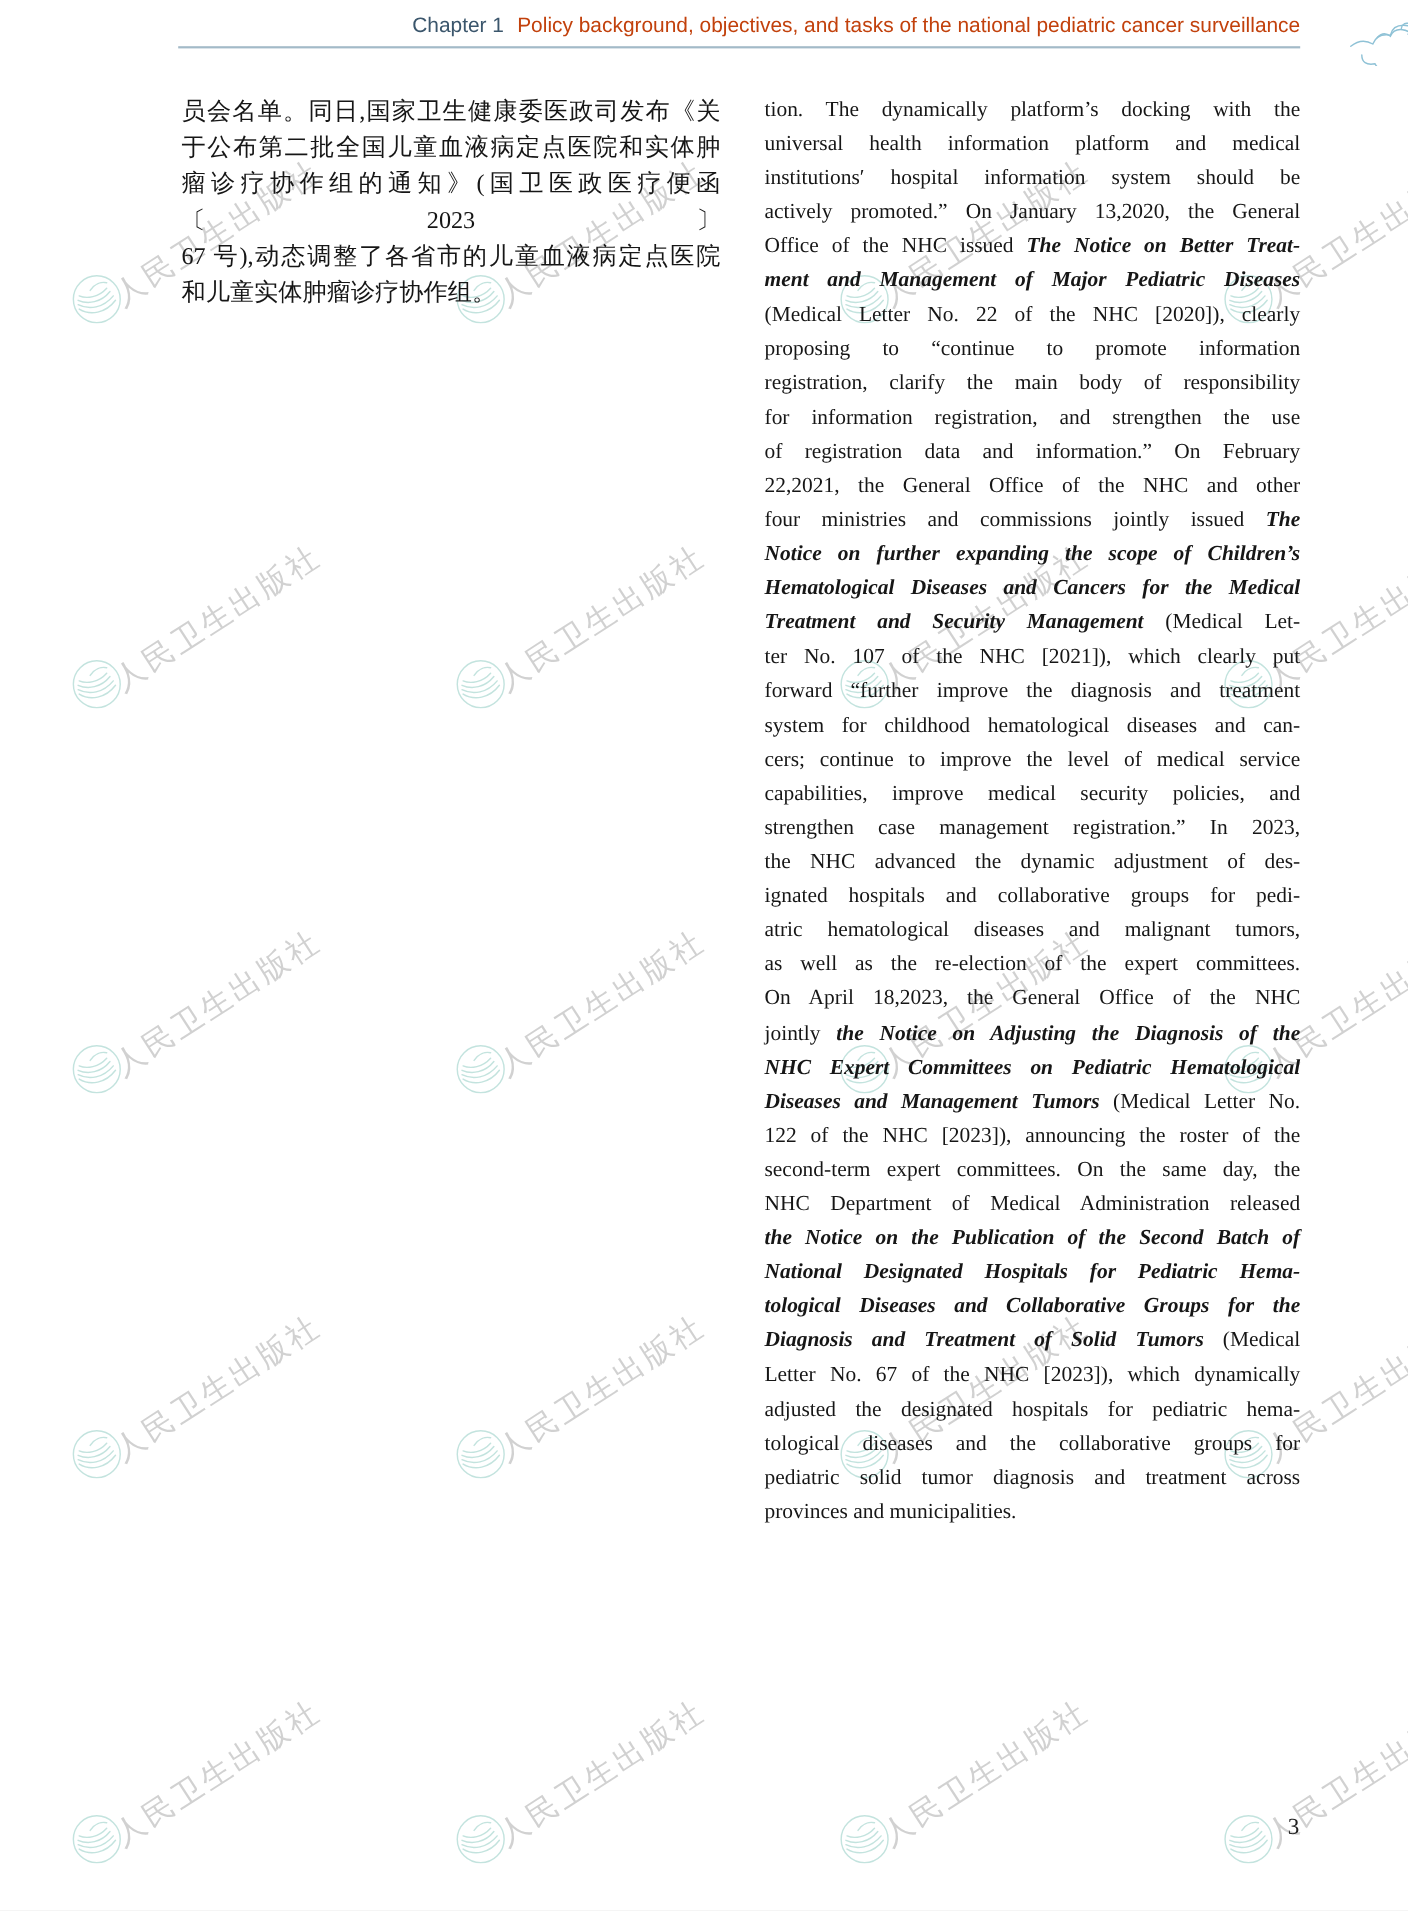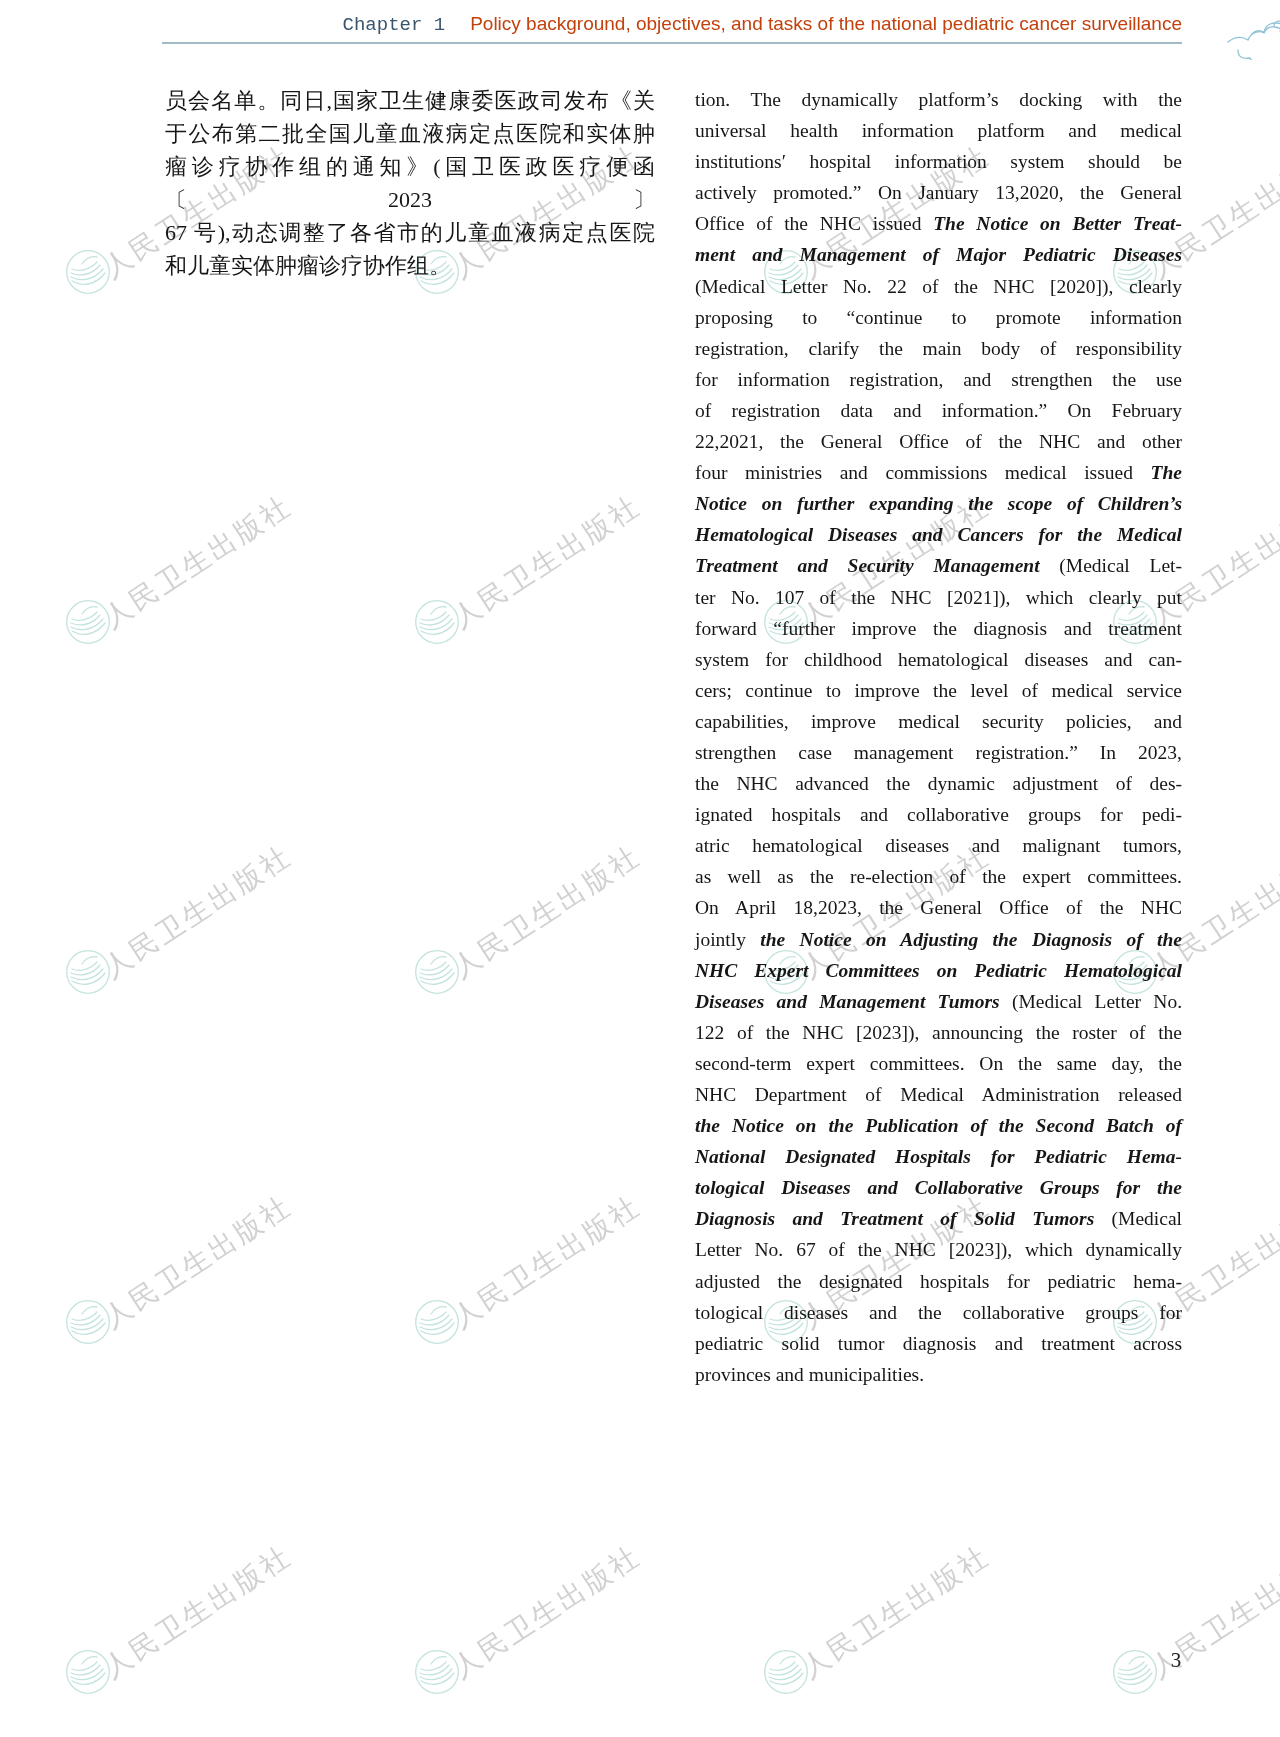--- a/index.html
+++ b/index.html
@@ -5,21 +5,21 @@
   html,body{margin:0;padding:0;background:#e8e8e8;}
   .page{
     position:relative;width:1280px;height:1737px;background:#ffffff;
     overflow:hidden;margin:0 auto;font-family:"Liberation Serif",serif;color:#161616;
   }
   
   .running-head{
     position:absolute;top:13px;left:162px;width:1020px;text-align:right;
     font-family:"Liberation Sans",sans-serif;font-size:19px;white-space:nowrap;
   }
-  .chap{color:#3b566c;margin-right:25px;font-family:Liberation Mono, monospace;}
+  .chap{color:#3b566c;margin-right:12px;}
   .chap-title{color:#c2410c;}
   .head-rule{position:absolute;left:162px;top:42px;width:1020px;height:2px;background:#a3bac8;}
   .cloud{position:absolute;left:1222px;top:4px;}
   
   .col{position:absolute;top:84px;}
   .col-left{left:165px;width:490px;font-size:22px;line-height:33px;}
   .col-right{left:695px;width:487px;font-size:19.5px;line-height:31.1px;}
   .line{text-align:justify;text-align-last:justify;}
   .line.last{text-align-last:left;}
   .it{font-style:italic;font-weight:bold;}
@@ -331,21 +331,21 @@
       <div class="line"><span>institutions′ hospital information system should be</span></div>
       <div class="line"><span>actively promoted.” On January 13,2020, the General</span></div>
       <div class="line"><span>Office of the NHC issued </span><span class="it">The Notice on Better Treat-</span></div>
       <div class="line"><span class="it">ment and Management of Major Pediatric Diseases</span></div>
       <div class="line"><span>(Medical Letter No. 22 of the NHC [2020]), clearly</span></div>
       <div class="line"><span>proposing to “continue to promote information</span></div>
       <div class="line"><span>registration, clarify the main body of responsibility</span></div>
       <div class="line"><span>for information registration, and strengthen the use</span></div>
       <div class="line"><span>of registration data and information.” On February</span></div>
       <div class="line"><span>22,2021, the General Office of the NHC and other</span></div>
-      <div class="line"><span>four ministries and commissions medical issued </span><span class="it">The</span></div>
+      <div class="line"><span>four ministries and commissions jointly issued </span><span class="it">The</span></div>
       <div class="line"><span class="it">Notice on further expanding the scope of Children’s</span></div>
       <div class="line"><span class="it">Hematological Diseases and Cancers for the Medical</span></div>
       <div class="line"><span class="it">Treatment and Security Management</span><span> (Medical Let-</span></div>
       <div class="line"><span>ter No. 107 of the NHC [2021]), which clearly put</span></div>
       <div class="line"><span>forward “further improve the diagnosis and treatment</span></div>
       <div class="line"><span>system for childhood hematological diseases and can-</span></div>
       <div class="line"><span>cers; continue to improve the level of medical service</span></div>
       <div class="line"><span>capabilities, improve medical security policies, and</span></div>
       <div class="line"><span>strengthen case management registration.” In 2023,</span></div>
       <div class="line"><span>the NHC advanced the dynamic adjustment of des-</span></div>

